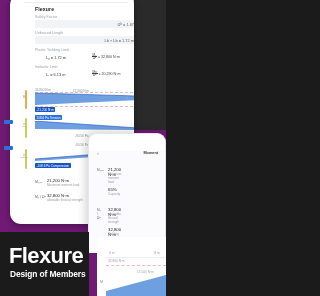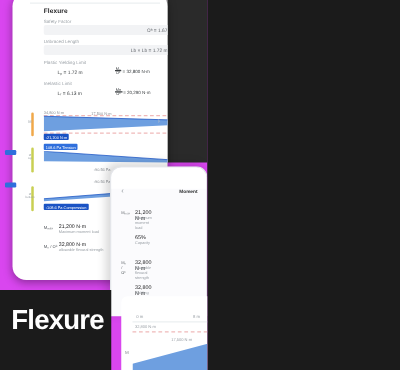--- a/index.html
+++ b/index.html
@@ -2,21 +2,21 @@
 <html><head>
 <meta charset="utf-8">
 <style>
   * { margin:0; padding:0; box-sizing:border-box; }
   html,body { width:166px; height:296px; overflow:hidden; }
   body {
     font-family:"Liberation Sans", sans-serif;
     background:#1b1b1b;
     position:relative;
   }
-  .stage { position:absolute; inset:0; background:#d946ef; }
+  .stage { position:absolute; inset:0; background:#701a75; }
 
   
   .dark-panel {
     position:absolute; left:133px; top:0; width:33px; height:130px;
     background:#2a2a2a; border-left:1px solid #e8e8e8;
   }
 
   
   .card {
     position:absolute; left:10px; top:-6px; width:124px; height:230px;
@@ -287,20 +287,21 @@
 
     <div class="p-res" style="top:110px;">
       <span class="big">32,800 N·m</span>
       <span class="cap">Lateral torsional buckling</span>
     </div>
   </div>
 
   <div class="banner">
     <div class="banner-left"></div>
     <div class="brand">Flexure</div>
+    <div class="brand-sub">Design of Members</div>
 
     <div class="banner-chart">
       <div class="bc-tick" style="left:12px;">0 m</div>
       <div class="bc-tick" style="right:6px;">8 m</div>
       <div class="bc-rule"></div>
       <div class="bc-red"></div>
       <div class="bc-lbl" style="left:11px; top:22px;">32,800 N·m</div>
       <div class="bc-lbl" style="left:40px; top:33px;">17,500 N·m</div>
       <div class="bc-axis">M</div>
       <svg style="position:absolute; left:9px; top:38px;" width="60" height="21" viewBox="0 0 60 21" preserveAspectRatio="none">

